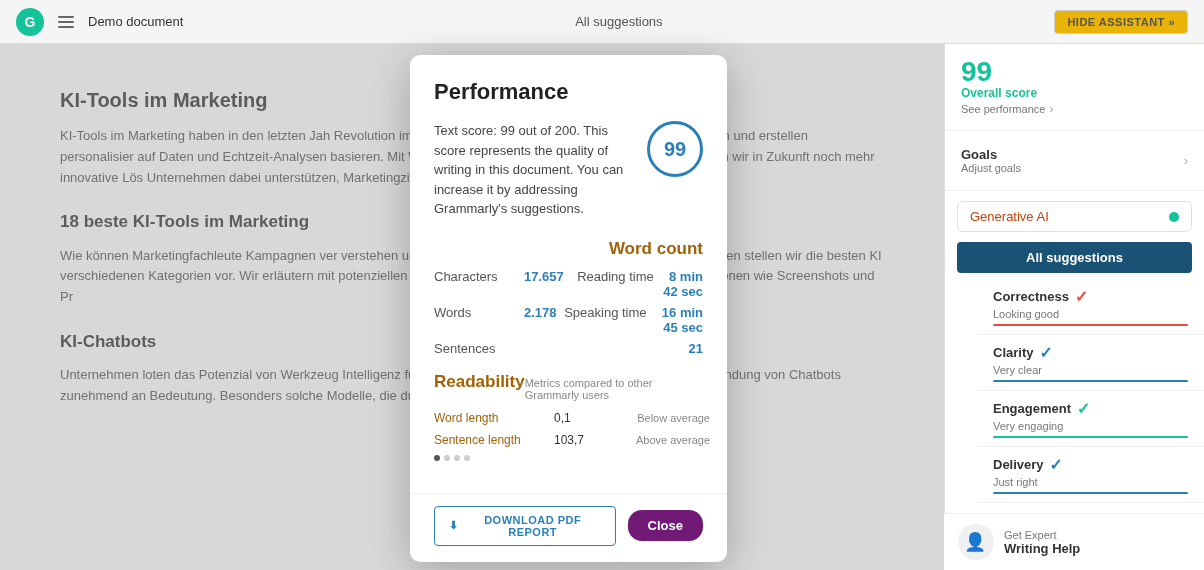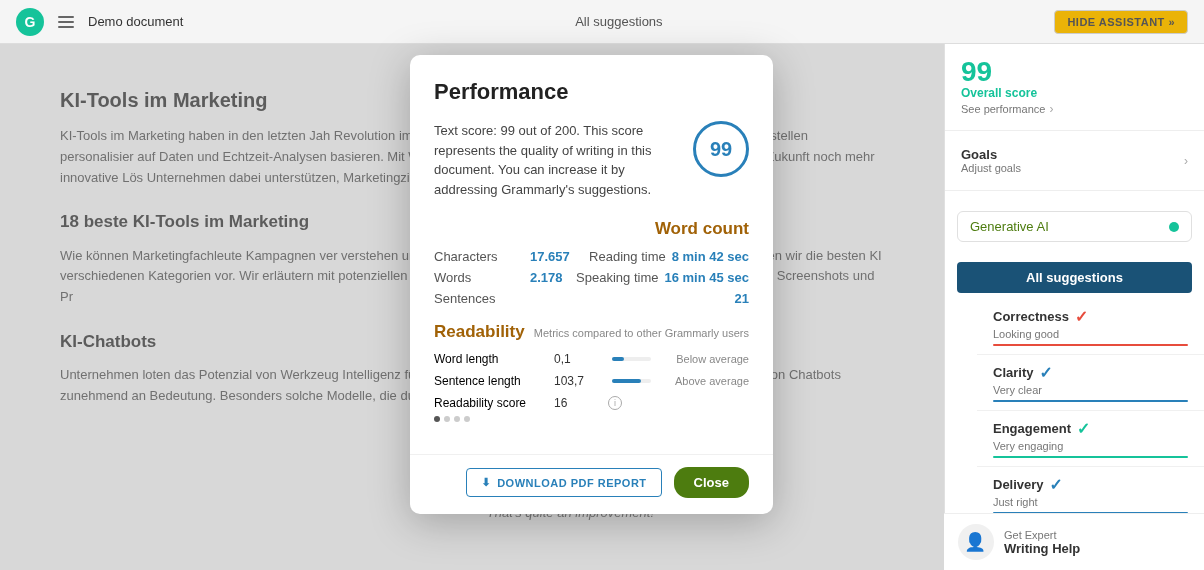--- a/index.html
+++ b/index.html
@@ -155,30 +155,30 @@
     }
     .section-sub {
       font-size: 11px;
       color: #777;
     }
     .chevron {
       color: #aaa;
       font-size: 12px;
     }
     .generative-ai-btn {
-      margin: 20px 12px;
+      margin: 10px 12px;
       border: 1px solid #e0e0e0;
       border-radius: 6px;
       padding: 7px 12px;
       display: flex;
       align-items: center;
       justify-content: space-between;
       cursor: pointer;
       font-size: 13px;
-      color: #4d7c0f;
+      color: #c2410c;
       font-weight: 500;
     }
     .gen-ai-dot {
       width: 10px; height: 10px;
       background: #15C39A;
       border-radius: 50%;
     }
     .all-suggestions-header {
       background: #1a5276;
       color: white;
@@ -251,21 +251,21 @@
       top: 44px; left: 0;
       right: 260px; bottom: 0;
       background: rgba(180,180,180,0.4);
       z-index: 20;
     }
 
     
     .modal {
       position: absolute;
       top: 55px; left: 410px;
-      width: 363px;
+      width: 317px;
       background: white;
       border-radius: 10px;
       box-shadow: 0 8px 40px rgba(0,0,0,0.25);
       z-index: 30;
       overflow: hidden;
       max-height: 520px;
       overflow-y: auto;
     }
     .modal-body {
       padding: 24px 24px 16px;
@@ -344,21 +344,21 @@
       font-size: 11px;
       color: #888;
     }
     .read-row {
       display: flex;
       align-items: center;
       margin-bottom: 8px;
     }
     .read-label {
       font-size: 12px;
-      color: #000000;
+      color: #a16207;
       width: 120px;
       flex-shrink: 0;
     }
     .read-value {
       font-size: 12px;
       color: #333;
       width: 50px;
       flex-shrink: 0;
     }
     .bar-track {
@@ -433,21 +433,21 @@
       background: white;
       border: 1px solid #2980b9;
       border-radius: 4px;
       padding: 7px 14px;
       cursor: pointer;
       display: flex;
       align-items: center;
       gap: 6px;
     }
     .close-btn {
-      background: #4d7c0f;
+      background: #701a75;
       color: white;
       border: none;
       border-radius: 14px;
       padding: 8px 20px;
       font-size: 13px;
       font-weight: 600;
       cursor: pointer;
     }
 
     
@@ -644,25 +644,20 @@
 
     <div class="read-row">
       <span class="read-label">Sentence length</span>
       <span class="read-value">103,7</span>
       <div class="bar-track">
         <div class="bar-fill" style="width:75%"></div>
       </div>
       <span class="read-compare">Above average</span>
     </div>
 
-    <div class="read-score-row">
-      <span class="read-label">Readability score</span>
-      <span class="read-value">16</span>
-      <span class="info-icon">i</span>
-    </div>
 
 
     <div class="modal-dots">
       <div class="modal-dot active"></div>
       <div class="modal-dot"></div>
       <div class="modal-dot"></div>
       <div class="modal-dot"></div>
     </div>
   </div>
 

